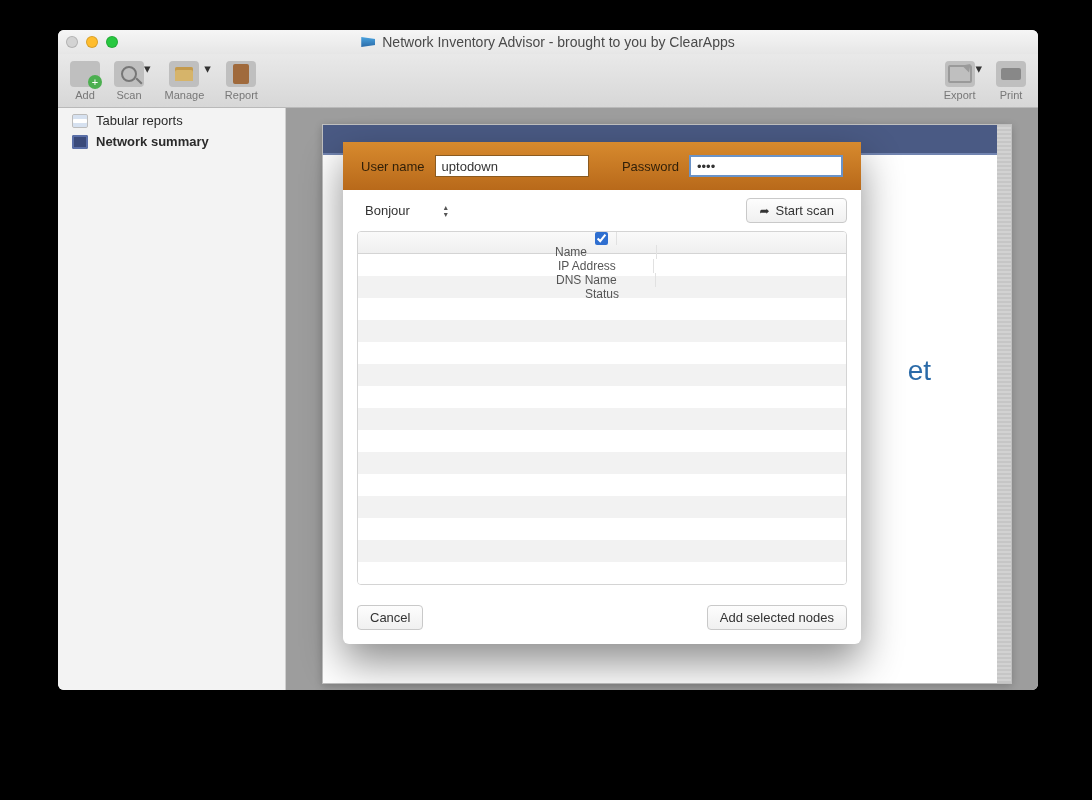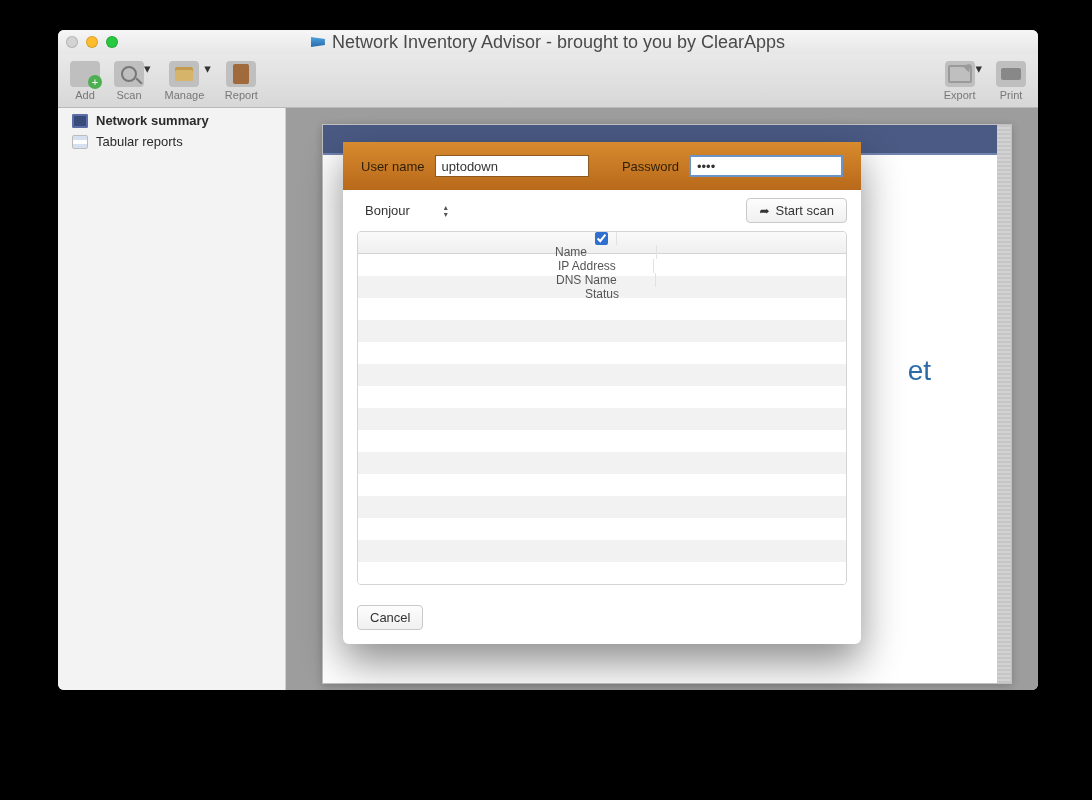--- a/index.html
+++ b/index.html
@@ -35,21 +35,21 @@
   }
   .traffic { display: flex; gap: 8px; align-items: center; }
   .tl { width: 12px; height: 12px; border-radius: 50%; border: 0.5px solid rgba(0,0,0,0.15); }
   .tl.min   { background: #ffbd2e; }
   .tl.max   { background: #28c840; }
   .tl.dim   { background: #d3d3d3; }
   .title {
     position: absolute;
     left: 0; right: 0;
     text-align: center;
-    font-size: 18px;
+    font-size: 14px;
     color: #4a4a4a;
     pointer-events: none;
     display: flex;
     align-items: center;
     justify-content: center;
     gap: 7px;
   }
   .title .flagico { width: 14px; height: 10px; background: linear-gradient(#4aa3df,#2a6aa8); clip-path: polygon(0 0,100% 20%,100% 80%,0 100%); }
   
   .toolbar {
@@ -262,27 +262,27 @@
       <span class="chev">▾</span>
     </div>
     <div class="tbtn">
       <div class="ticon print"></div>
       <span>Print</span>
     </div>
   </div>
 
   <div class="body">
     <div class="sidebar">
+      <div class="sbitem">
+        <span class="sbicon tabular"></span>
+        <span>Tabular reports</span>
+      </div>
       <div class="sbitem selected">
         <span class="sbicon summary"></span>
         <span>Network summary</span>
-      </div>
-      <div class="sbitem">
-        <span class="sbicon tabular"></span>
-        <span>Tabular reports</span>
       </div>
     </div>
 
     <div class="content">
       <div class="doc">
         <div class="docbar"></div>
         <div class="rightshade"></div>
         <div class="centertext">et</div>
       </div>
     </div>
@@ -347,16 +347,19 @@
         <div class="row"></div>
         <div class="row"></div>
       </div>
     </div>
 
     <div class="footer">
       <div class="btn">
         <span>Cancel</span>
       </div>
       <div class="spacer"></div>
+      <div class="btn">
+        <span>Add selected nodes</span>
+      </div>
     </div>
   </div>
 
 </div>
 
 </body></html>

